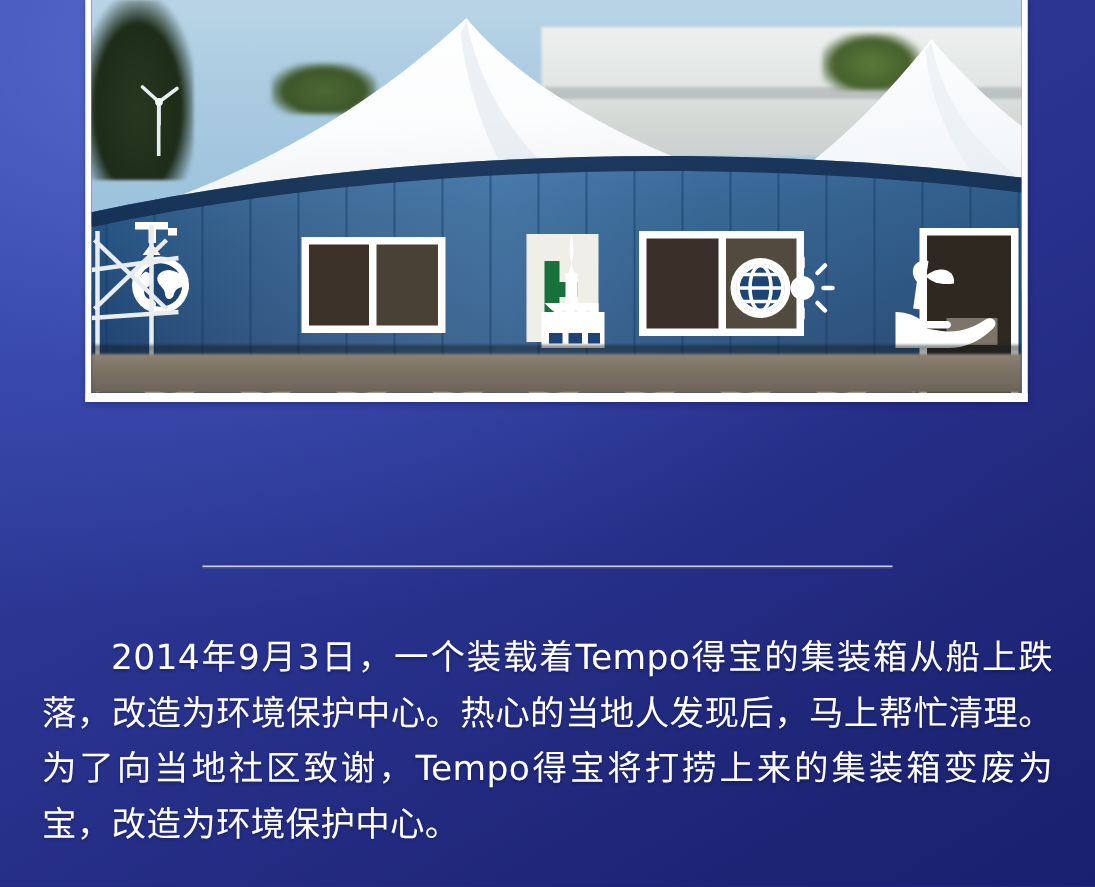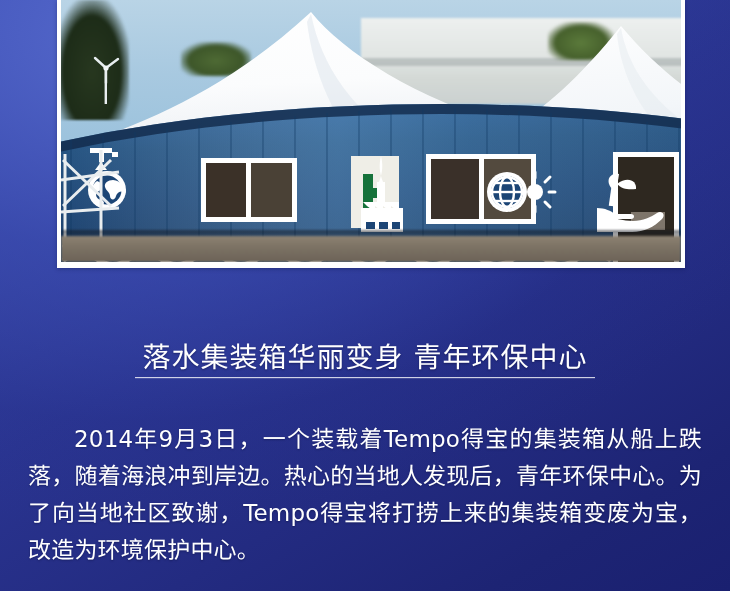--- a/index.html
+++ b/index.html
@@ -359,19 +359,18 @@
           <line x1="2" y1="10" x2="50" y2="56"></line>
           <line x1="50" y1="10" x2="2" y2="56"></line>
         </g>
       </svg>
 
       <div class="ground-shadow"></div>
       <div class="ground"></div>
     </div>
   </div>
 
-  <h1 class="title">落水集装箱华丽变身 青年环保中心</h1>
 
   <div class="divider"></div>
 
-  <p class="body-copy">2014年9月3日，一个装载着Tempo得宝的集装箱从船上跌落，随着海浪冲到岸边。热心的当地人发现后，青年环保中心。为了向当地社区致谢，Tempo得宝将打捞上来的集装箱变废为宝，改造为环境保护中心。</p>
+  <p class="body-copy">2014年9月3日，一个装载着Tempo得宝的集装箱从船上跌落，改造为环境保护中心。热心的当地人发现后，马上帮忙清理。为了向当地社区致谢，Tempo得宝将打捞上来的集装箱变废为宝，改造为环境保护中心。</p>
 
 </div>
 
 </body></html>

